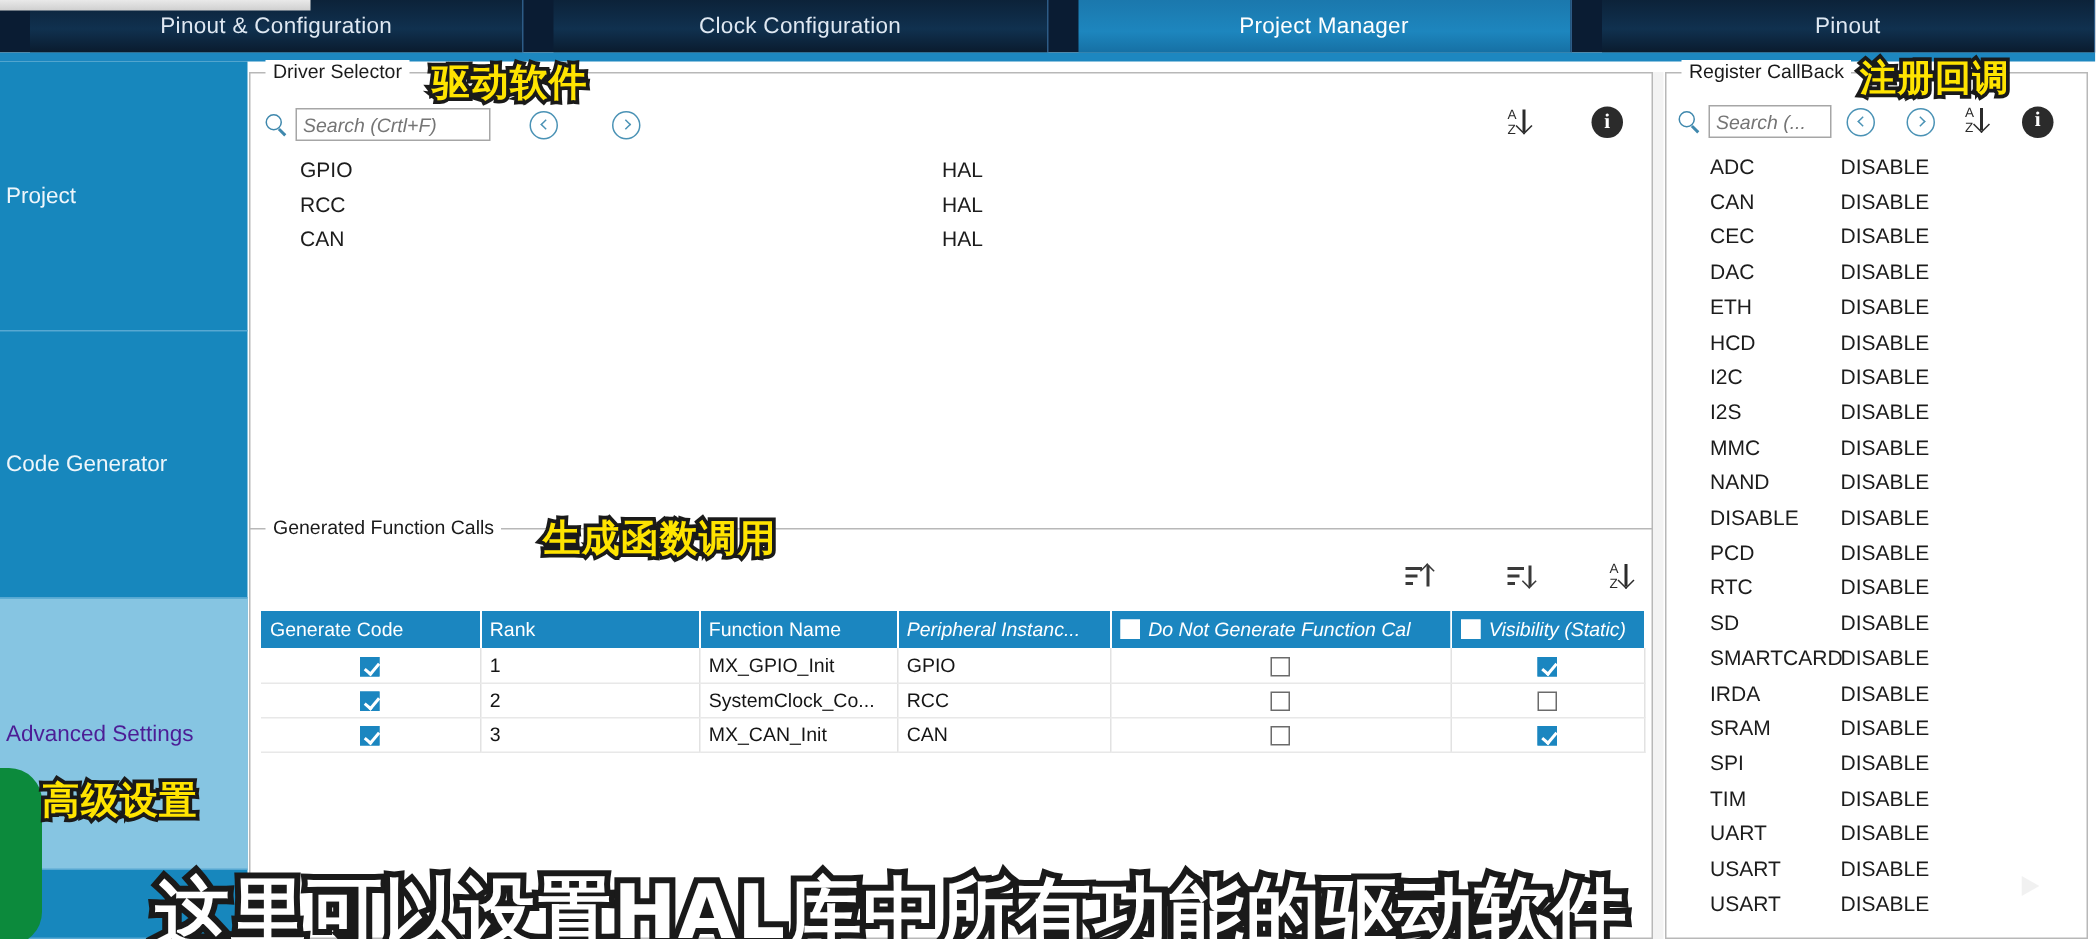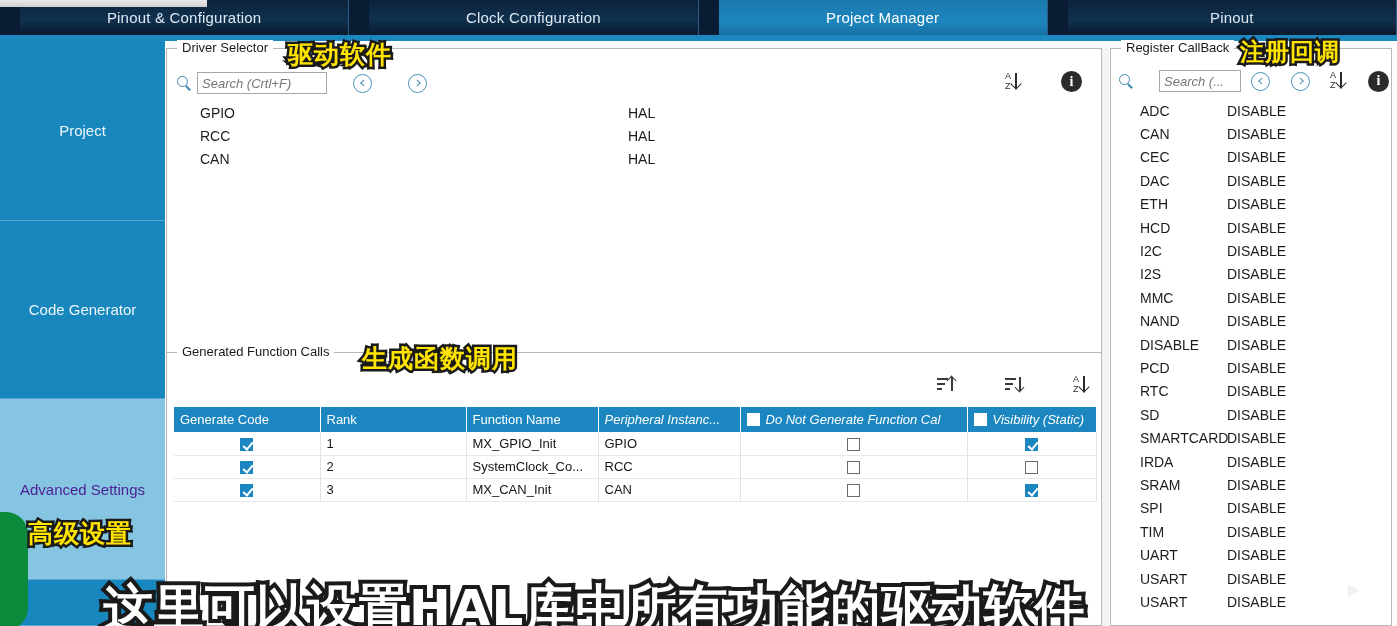--- a/index.html
+++ b/index.html
@@ -66,21 +66,21 @@
     position: absolute;
     left: 0; top: 41px;
     width: 165px; height: 585px;
     background: #1787bd;
     display: flex;
     flex-direction: column;
   }
   .side-item {
     display: flex;
     align-items: center;
-    justify-content: center;
+    justify-content: flex-start;
     color: #eef6fb;
     font-size: 15px;
     border-bottom: 1px solid #57a8d2;
     cursor: pointer;
     user-select: none;
     text-align: center;
     padding: 0 4px;
   }
   .side-item.s0 { height: 180px; }
   .side-item.s1 { height: 178px; }
@@ -180,21 +180,21 @@
     border: 1px solid #a6a6a6;
     background: #ffffff;
     font-size: 13px;
     font-style: italic;
     color: #9a9a9a;
     padding: 0 4px;
     font-family: "Liberation Sans", sans-serif;
     outline: none;
   }
   #drv-search { width: 130px; }
-  #reg-search { width: 82px; margin-left: 20px; }
+  #reg-search { width: 82px; }
 
   .circ-btn {
     width: 19px; height: 19px;
     border: 1.6px solid #4a92b5;
     border-radius: 50%;
     position: relative;
     cursor: pointer;
     flex: 0 0 19px;
   }
   .circ-btn .chev {

